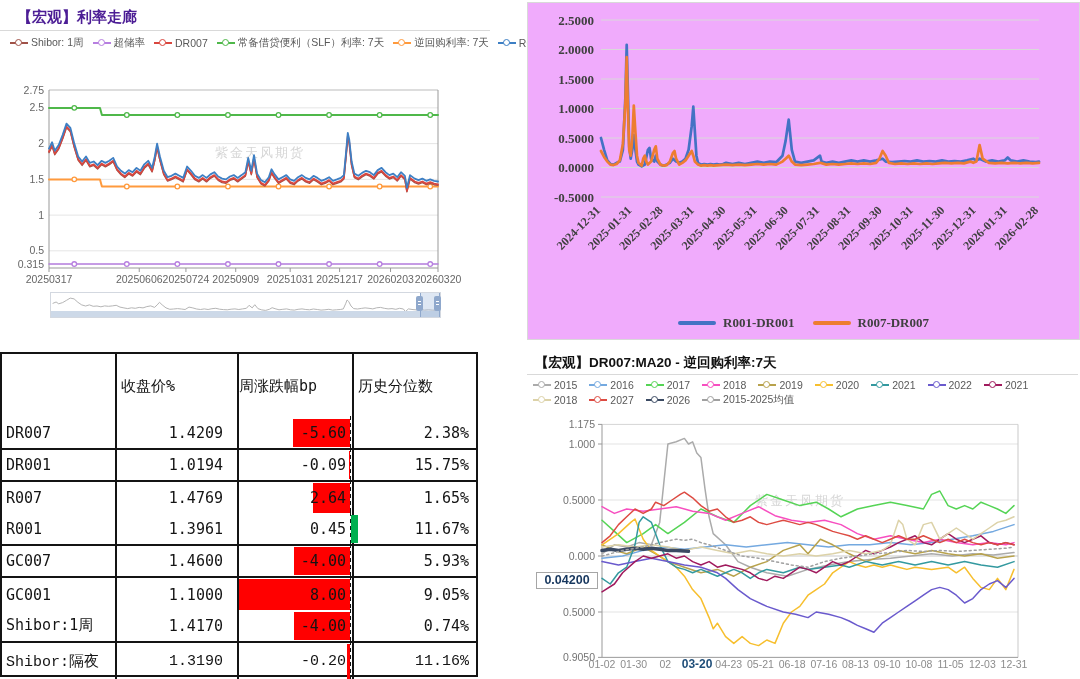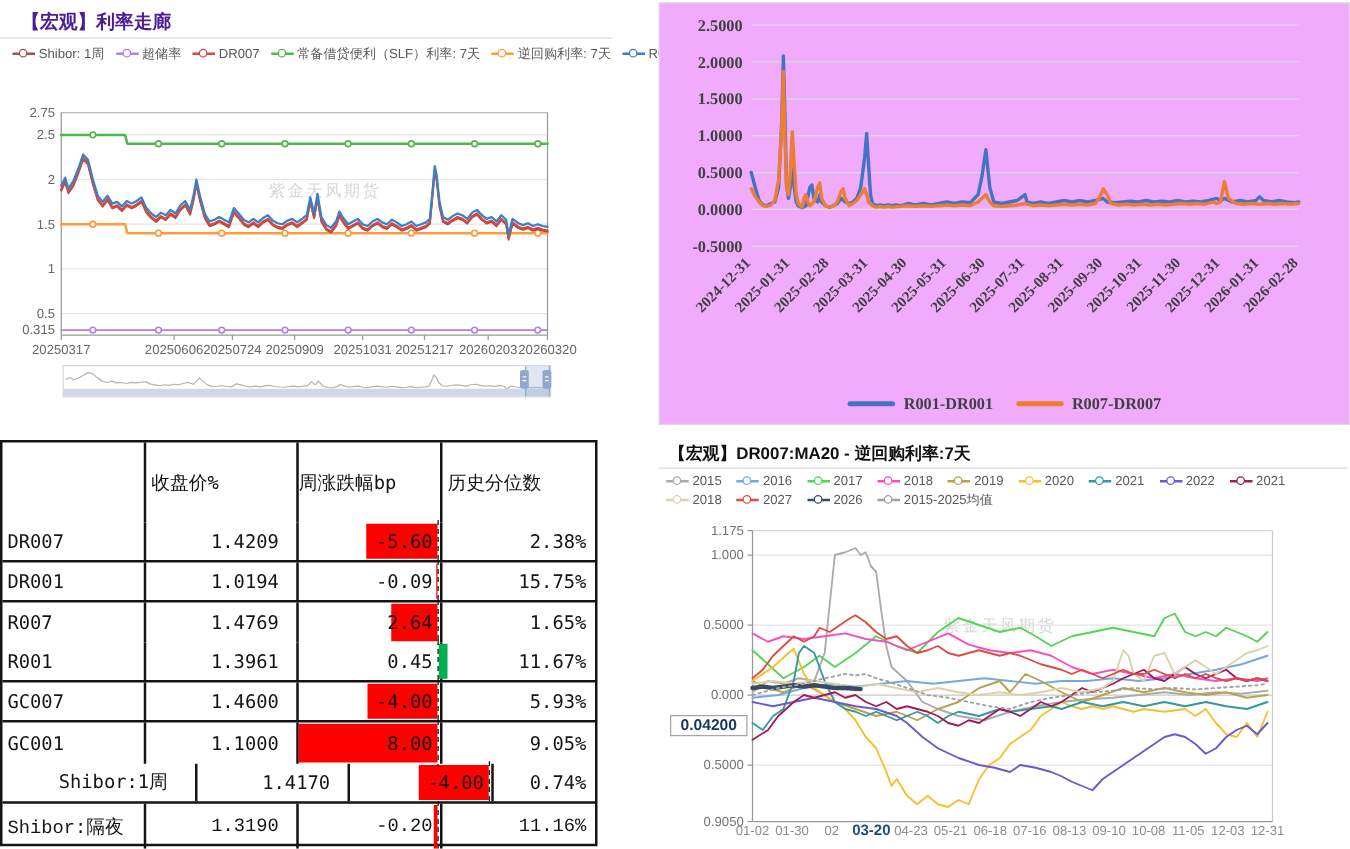--- a/index.html
+++ b/index.html
@@ -338,21 +338,21 @@
         </div>
         <div class="tc c3 b">
           <div class="bar" style="background: rgb(255, 0, 0); right: 2px; width: 111px;"></div>
           <div class="axis"></div>
           <span class="num">8.00</span>
         </div>
         <div class="tc c4 b">
           <span>9.05%</span>
         </div>
       </div>
-      <div class="trow rule" style="height: 32.1px; padding-left: 41px;">
+      <div class="trow rule" style="height: 32.1px;">
         <div class="tc c1">
           <span>Shibor:1周</span>
         </div>
         <div class="tc c2 b">
           <span>1.4170</span>
         </div>
         <div class="tc c3 b">
           <div class="bar" style="background: rgb(255, 0, 0); right: 2px; width: 56.4px;"></div>
           <div class="axis"></div>
           <span class="num">-4.00</span>

